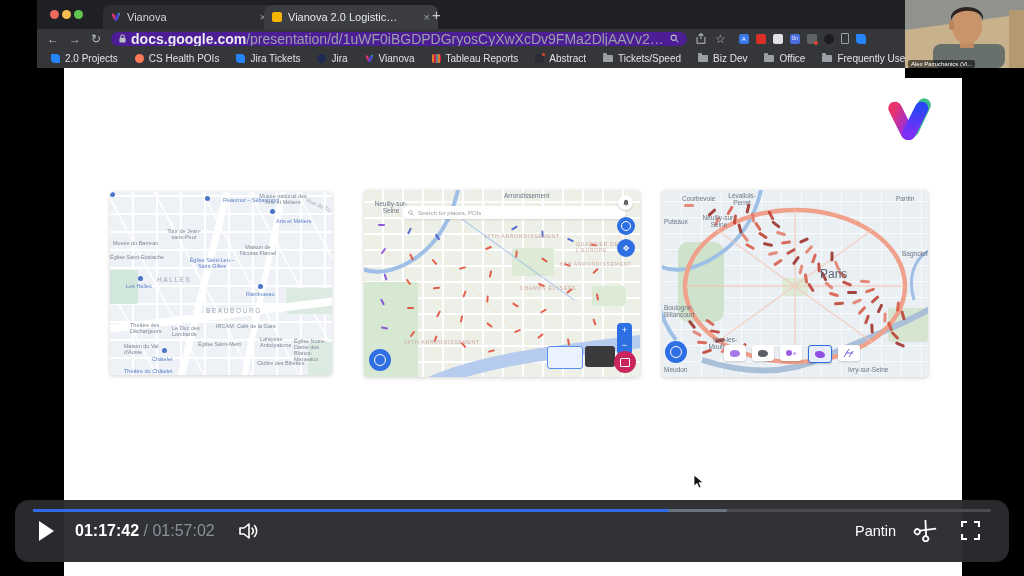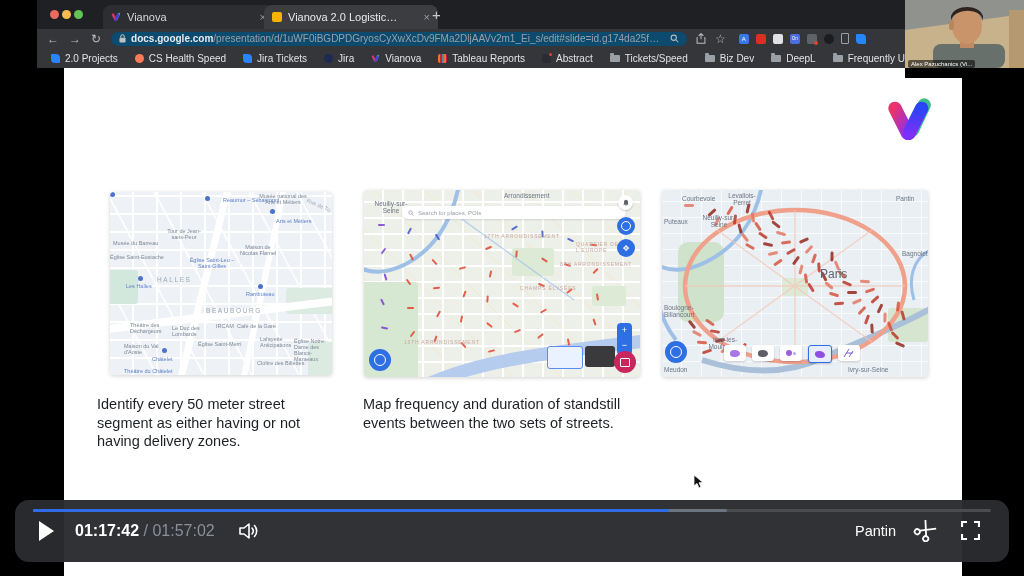--- a/index.html
+++ b/index.html
@@ -11,22 +11,22 @@
   #chrome{position:absolute;left:37px;top:0;width:953px;height:68px;background:#1f2023;}
   #tabbar{position:absolute;left:0;top:0;width:100%;height:29px;background:#1f2023;}
   .light{position:absolute;top:10px;width:9px;height:9px;border-radius:50%;}
   .tab{position:absolute;top:5px;height:24px;border-radius:8px 8px 0 0;display:flex;align-items:center;
        padding:0 8px;font-size:11px;color:#d6d8dc;}
   .tab .close{margin-left:auto;color:#9a9da3;font-size:11px;padding-left:8px;}
   .favicon{width:10px;height:10px;margin-right:6px;flex:0 0 auto;}
   #toolbar{position:absolute;left:0;top:29px;width:100%;height:19px;background:#353639;
            display:flex;align-items:center;color:#b9bcc2;}
   .navbtn{font-size:12px;margin-left:10px;color:#b9bcc2;}
-  #omnibox{height:14px;background:#0c4a6e;border-radius:8px;margin-left:10px;display:flex;
-           align-items:center;padding:0 8px;font-size:10px;color:#9aa0a6;width:560px;overflow:hidden;white-space:nowrap;}
+  #omnibox{height:14px;background:#4c1d95;border-radius:8px;margin-left:10px;display:flex;
+           align-items:center;padding:0 8px;font-size:14px;color:#9aa0a6;width:560px;overflow:hidden;white-space:nowrap;}
   #omnibox b{color:#e8eaed;font-weight:700;}
   #omnibox .path{color:#9aa0a6;overflow:hidden;text-overflow:ellipsis;}
   .tbicon{margin-left:9px;font-size:11px;color:#b9bcc2;}
   .ext{width:10px;height:10px;border-radius:2px;margin-left:7px;font-size:6px;color:#fff;
        display:flex;align-items:center;justify-content:center;}
   #bookmarksbar{position:absolute;left:0;top:48px;width:100%;height:20px;background:#353639;
                 display:flex;align-items:center;padding-left:14px;box-sizing:border-box;}
   .bm{display:flex;align-items:center;margin-right:17px;font-size:10px;color:#e2e3e6;white-space:nowrap;}
   .bmicon{width:9px;height:9px;margin-right:5px;flex:0 0 auto;border-radius:2px;}
   .folder{width:10px;height:7px;background:#9aa0a6;border-radius:1px;position:relative;}
@@ -155,21 +155,21 @@
       </div>
     </div>
 
     <div id="bookmarksbar">
       <span class="bm">
           <span class="bmicon" style="background:#2684ff;border-radius:1px 4px 1px 4px"></span>
           <span>2.0 Projects</span>
         </span>
       <span class="bm">
           <span class="bmicon" style="background:#ff7a59;border-radius:50%"></span>
-          <span>CS Health Speed</span>
+          <span>CS Health POIs</span>
         </span>
       <span class="bm">
           <span class="bmicon" style="background:#2684ff;border-radius:1px 4px 1px 4px"></span>
           <span>Jira Tickets</span>
         </span>
       <span class="bm">
           <span class="bmicon" style="background:#1e2a52;border-radius:50%"></span>
           <span>Jira</span>
         </span>
       <span class="bm">
@@ -193,21 +193,21 @@
       <span class="bm">
           <span class="folder"></span>
           <span style="margin-left:5px">Tickets/Speed</span>
         </span>
       <span class="bm">
           <span class="folder"></span>
           <span style="margin-left:5px">Biz Dev</span>
         </span>
       <span class="bm">
           <span class="folder"></span>
-          <span style="margin-left:5px">DeepL</span>
+          <span style="margin-left:5px">Office</span>
         </span>
       <span class="bm">
           <span class="folder"></span>
           <span style="margin-left:5px">Frequently Used…</span>
         </span>
       <span class="bm">
           <span class="bmicon" style="background:repeating-linear-gradient(90deg,#e8762d 0 2px,#c72037 2px 4px,#5b879b 4px 6px)"></span>
           <span>Tableau Online</span>
         </span>
     </div>
@@ -459,22 +459,20 @@
       <div class="layerbtn" style="left:176px">
           <svg width="12" height="10" viewBox="0 0 12 10">
             <path d="M1,9 L6,1 M3,5 H10 M6,9 L10,3" stroke="#7a61d8" stroke-width="1" fill="none"></path>
           </svg>
         </div>
       <div class="roundbtn" style="left:3px;bottom:14px;width:22px;height:22px;background:#2f6fe4">
           <span style="width:10px;height:10px;border:1.7px solid #fff;border-radius:50%"></span>
         </div>
     </div>
 
-    <div class="caption" style="left:33px;width:238px">Identify every 50 meter street segment as either having or not having delivery zones.</div>
-    <div class="caption" style="left:299px;width:292px">Map frequency and duration of standstill events between the two sets of streets.</div>
   </div>
 
   <svg id="cursor" width="11" height="15" viewBox="0 0 11 15">
     <path d="M1,1 L1,12 L4,9.5 L6,14 L8,13 L6,8.8 L10,8.5 Z" fill="#111" stroke="#fff" stroke-width="0.8"></path>
   </svg>
 
   <div id="player">
     <div id="track">
       <div id="buffered" style="width: 72.4%;"></div>
       <div id="played" style="width: 66.4%;"></div>

